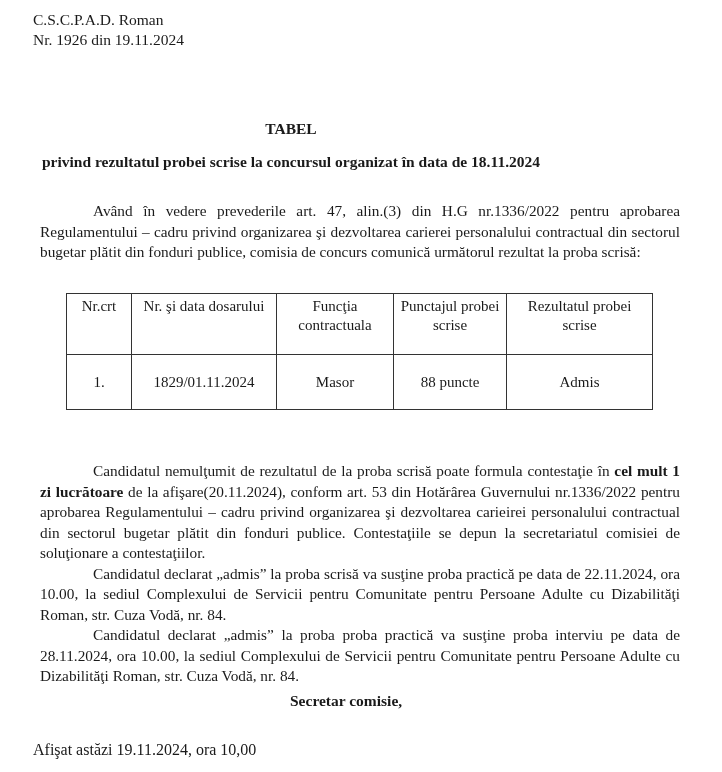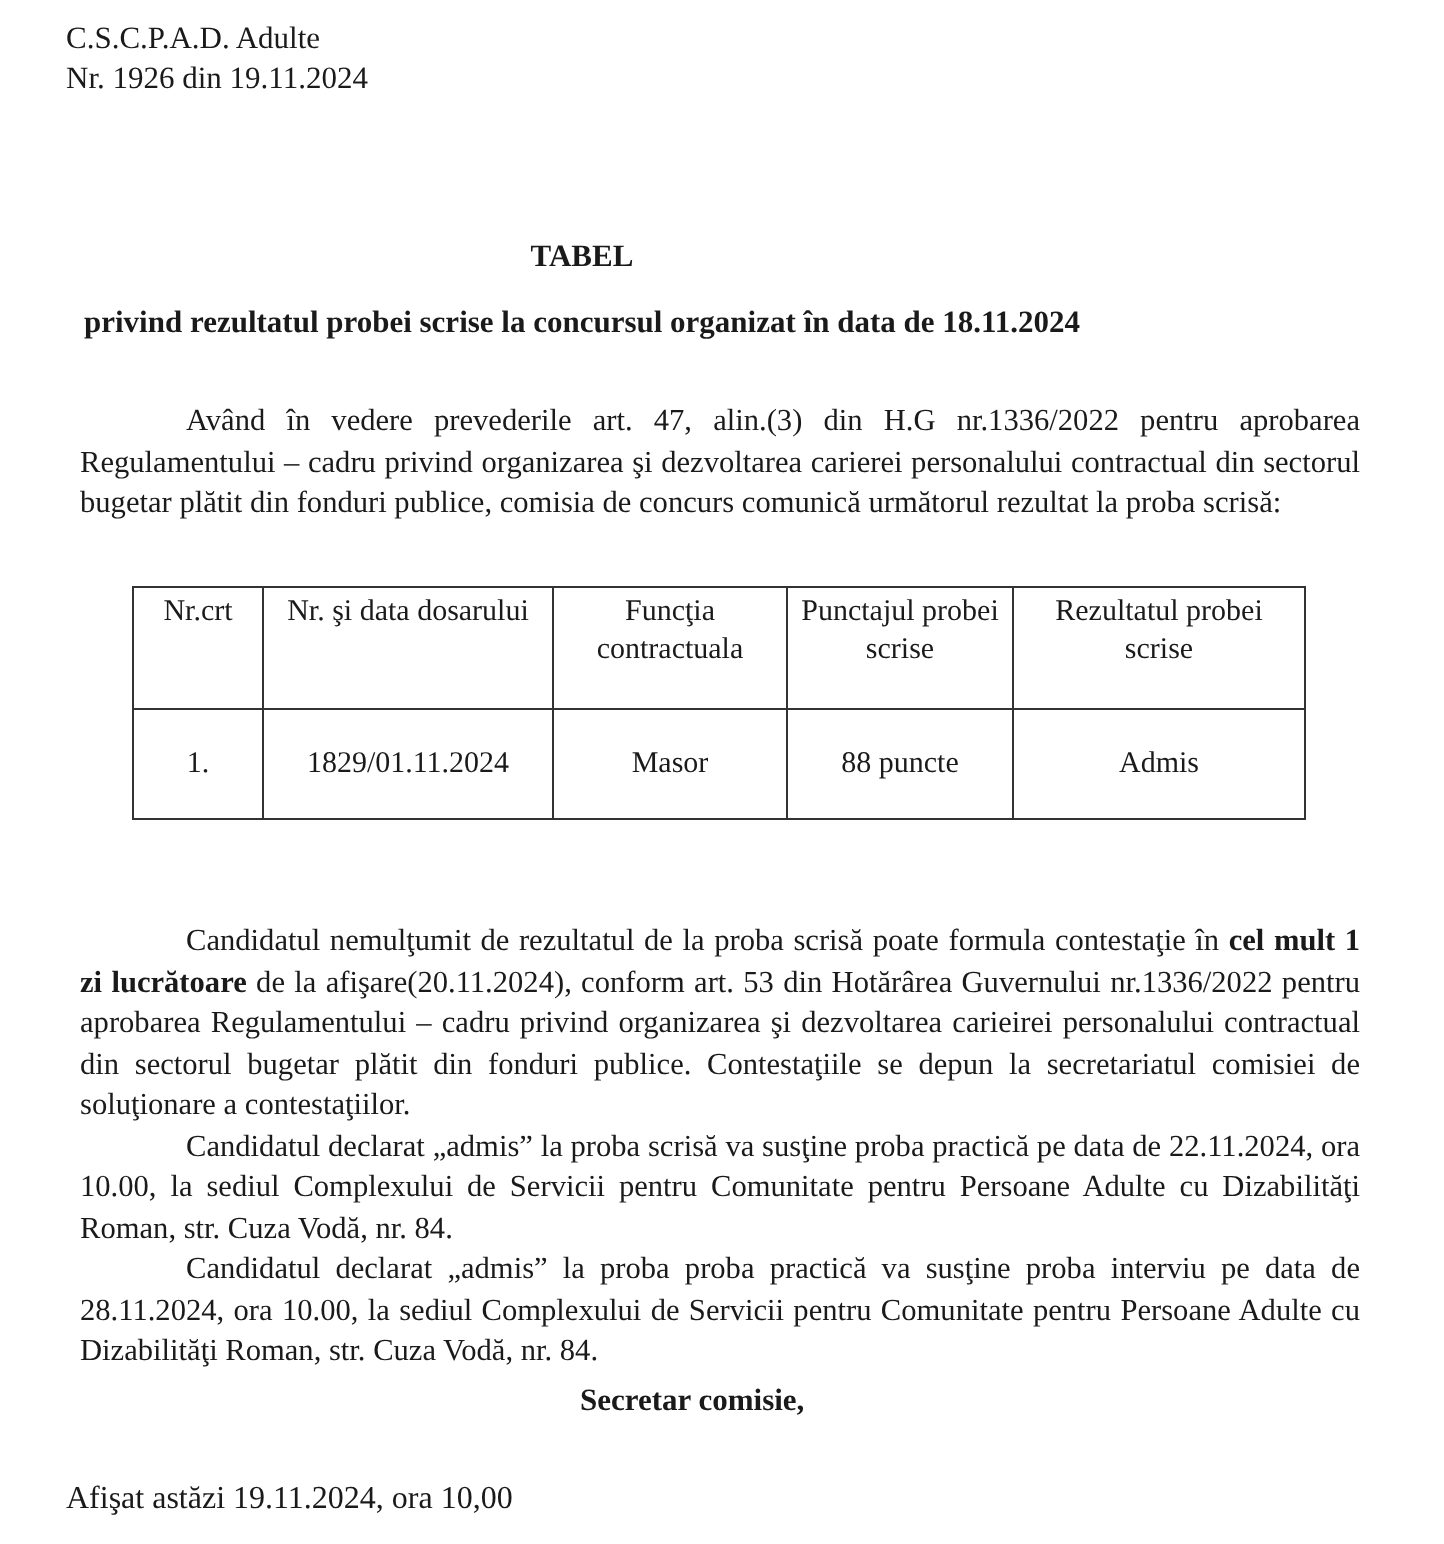--- a/index.html
+++ b/index.html
@@ -25,21 +25,21 @@
   table.res tr.head td { height: 54px; }
   table.res tr.row td { height: 48px; vertical-align: middle; }
   .sig { left: 290px; top: 692px; font-weight: bold; font-size: 15.5px; }
   .posted { left: 33px; top: 741px; font-weight: normal; font-size: 16px; }
   b { font-weight: bold; }
 </style>
 </head>
 <body>
 
 <div class="abs hdr">
-  <div>C.S.C.P.A.D. Adulte</div>
+  <div>C.S.C.P.A.D. Roman</div>
   <div>Nr. 1926 din 19.11.2024</div>
 </div>
 
 <div class="abs title" style="top:120px;">TABEL</div>
 <div class="abs title" style="top:153px;">privind rezultatul probei scrise la concursul organizat în data de 18.11.2024</div>
 
 <div class="abs para indent" style="top:201px;">Având în vedere prevederile art. 47, alin.(3) din H.G nr.1336/2022 pentru aprobarea Regulamentului – cadru privind organizarea şi dezvoltarea carierei personalului contractual din sectorul bugetar plătit din fonduri publice, comisia de concurs comunică următorul rezultat la proba scrisă:</div>
 
 <table class="res">
   <tbody>

